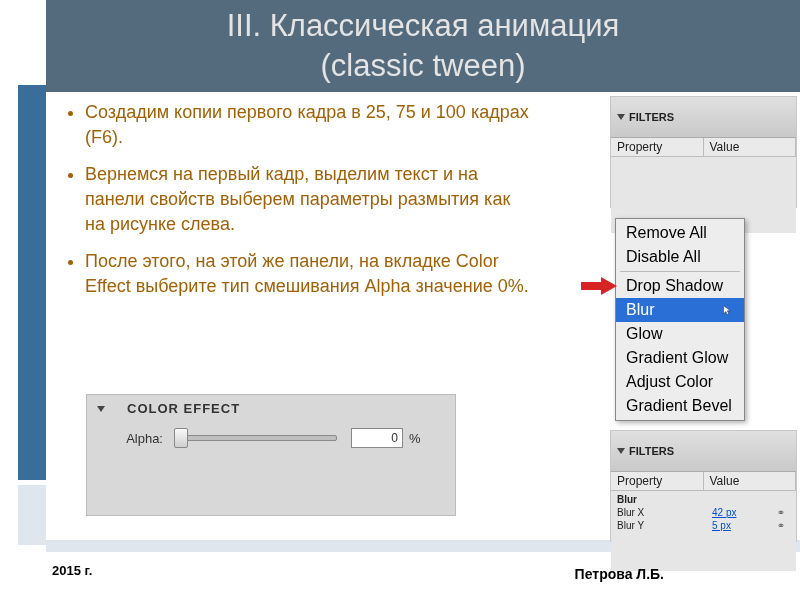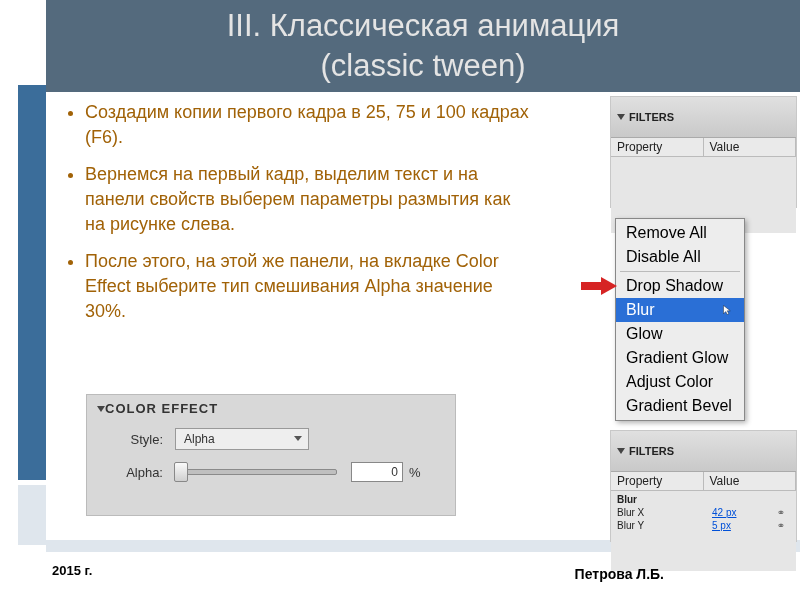--- a/index.html
+++ b/index.html
@@ -24,21 +24,21 @@
   .prop-row .v.plain{color:#222;text-decoration:none}
   .prop-row .ic{width:18px;text-align:center;color:#666}
   .menu-shot{position:absolute;right:55px;top:218px;width:128px;background:#ededed;border:1px solid #888;box-shadow:2px 2px 5px rgba(0,0,0,.3);font-size:16px;padding:2px 0}
   .menu-shot .mi{padding:3px 10px;cursor:default}
   .menu-shot .sep{height:1px;background:#bbb;margin:2px 4px}
   .menu-shot .mi.sel{background:#2a6fd6;color:#fff;display:flex;justify-content:space-between;align-items:center}
   .cursor-svg{width:12px;height:12px;fill:#fff;stroke:#000;stroke-width:.5}
   .red-arrow{position:absolute;right:183px;top:277px;width:0;height:0;border-top:9px solid transparent;border-bottom:9px solid transparent;border-left:16px solid #d62424}
   .red-arrow::after{content:"";position:absolute;left:-36px;top:-4px;width:22px;height:8px;background:#d62424}
   .color-effect{position:absolute;left:86px;top:394px;width:370px;height:122px;background:#d8d8d8;border:1px solid #bbb;padding:6px 10px;box-sizing:border-box}
-  .ce-title{font-size:13px;font-weight:bold;letter-spacing:1px;color:#333;display:flex;align-items:center;gap:0;margin-bottom:12px}
+  .ce-title{font-size:13px;font-weight:bold;letter-spacing:1px;color:#333;display:flex;align-items:center;gap:22px;margin-bottom:12px}
   .ce-row{display:flex;align-items:center;font-size:13px;margin:12px 0;color:#333}
   .ce-row .lbl{width:66px;text-align:right;margin-right:12px}
   .ce-select{background:#eee;border:1px solid #999;padding:3px 24px 3px 8px;font-size:12px;position:relative;min-width:100px}
   .ce-select::after{content:"";position:absolute;right:6px;top:7px;width:0;height:0;border-left:4px solid transparent;border-right:4px solid transparent;border-top:5px solid #555}
   .slider-track{width:160px;height:4px;background:#bfbfbf;border:1px solid #8a8a8a;position:relative;border-radius:2px}
   .slider-thumb{position:absolute;left:-2px;top:-8px;width:12px;height:18px;background:linear-gradient(#fafafa,#cfcfcf);border:1px solid #888;border-radius:2px}
   .num-box{width:42px;border:1px solid #888;background:#fff;font-size:12px;text-align:right;padding:2px 4px;margin-left:14px}
   .pct{margin-left:6px}
   .footer-year{position:absolute;left:52px;bottom:22px;font-size:13px;font-weight:bold}
   .footer-name{position:absolute;right:136px;bottom:18px;font-size:14px;font-weight:bold}
@@ -58,21 +58,21 @@
     <div>
       <span class="line">III. Классическая анимация</span><br>
       <span class="line">(classic tween)</span>
     </div>
   </div>
 
   <div class="body-area">
     <ul>
       <li>Создадим копии первого кадра в 25, 75 и 100 кадрах (F6).</li>
       <li>Вернемся на первый кадр, выделим текст и на панели свойств выберем параметры размытия как на рисунке слева.</li>
-      <li>После этого, на этой же панели, на вкладке Color Effect выберите тип смешивания Alpha значение  30%.</li>
+      <li>После этого, на этой же панели, на вкладке Color Effect выберите тип смешивания Alpha значение  0%.</li>
     </ul>
   </div>
 
   <div class="panelshot filters-top">
     <div class="panel-header">
       <span class="tri"></span>
       <span>FILTERS</span>
     </div>
     <div class="grid-head">
       <span>Property</span>
@@ -126,24 +126,20 @@
       </div>
     </div>
   </div>
 
   <div class="color-effect">
     <div class="ce-title">
       <span class="tri"></span>
       <span>COLOR EFFECT</span>
     </div>
     <div class="ce-row">
-      <span class="lbl">Style:</span>
-      <span class="ce-select"><span>Alpha</span></span>
-    </div>
-    <div class="ce-row">
       <span class="lbl">Alpha:</span>
       <span class="slider-track">
         <span class="slider-thumb"></span>
       </span>
       <span class="num-box">0</span>
       <span class="pct">%</span>
     </div>
   </div>
 
   <div class="footer-year">2015 г.</div>

